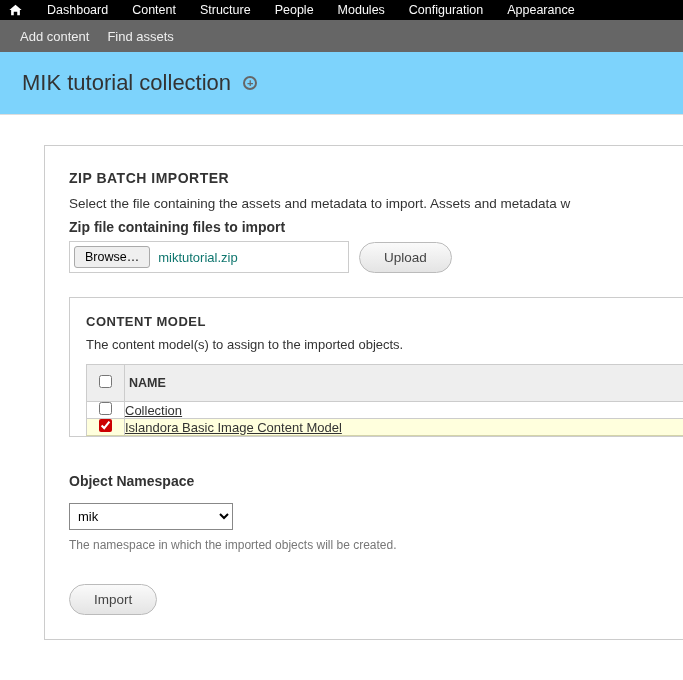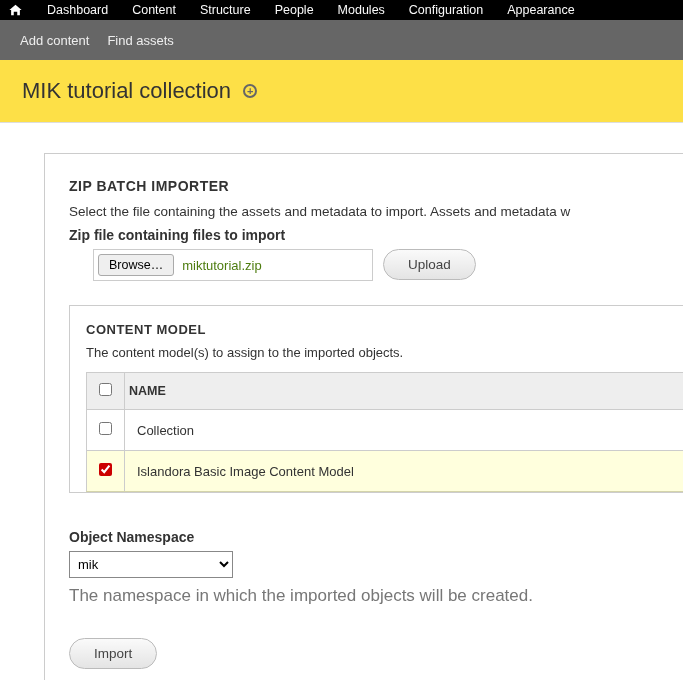--- a/index.html
+++ b/index.html
@@ -2,56 +2,56 @@
 <html><head>
 <meta charset="utf-8">
 <style>
 * { margin: 0; padding: 0; box-sizing: border-box; }
 body { font-family: Verdana, Geneva, sans-serif; font-size: 13px; color: #333; background: #fff; width: 683px; overflow: hidden; }
 
 .admin-bar { background: #000; display: flex; align-items: center; height: 20px; padding: 0 8px; }
 .admin-bar .home-icon { color: #fff; margin-right: 12px; display: inline-flex; }
 .admin-bar a { color: #fafafa; text-decoration: none; font-size: 12.5px; padding: 0 12px; line-height: 32px; white-space: nowrap; }
 
-.shortcut-bar { background: #666; display: flex; align-items: center; height: 40px; padding: 16px 20px; }
+.shortcut-bar { background: #666; display: flex; align-items: center; height: 32px; padding: 16px 20px; }
 .shortcut-bar a { color: #eee; text-decoration: none; font-size: 13px; margin-right: 18px; }
 
-.title-region { background: #fde047; border-bottom: 1px solid #ddd; padding: 18px 22px; display: flex; align-items: center; }
+.title-region { background: #7dd3fc; border-bottom: 1px solid #ddd; padding: 18px 22px; display: flex; align-items: center; }
 .page-title { font-size: 22px; font-weight: normal; color: #333; margin-right: 12px; }
 .add-circle { width: 14px; height: 14px; border: 2px solid #666; border-radius: 50%; display: inline-flex; align-items: center; justify-content: center; font-size: 11px; color: #666; font-weight: bold; line-height: 1; }
 
 .content { padding: 30px 0 0 44px; }
 
 .panel { border: 1px solid #ccc; border-right: none; padding: 24px 0 24px 24px; }
 .section-title { font-size: 14px; font-weight: bold; letter-spacing: 0.5px; color: #333; margin-bottom: 10px; }
 .section-desc { font-size: 13.5px; color: #333; margin-bottom: 8px; white-space: nowrap; }
 
 .field-label { font-size: 14px; font-weight: bold; margin-bottom: 6px; }
-.file-row { display: flex; align-items: flex-start; gap: 10px; margin-bottom: 24px; margin-left: 24px; }
+.file-row { display: flex; align-items: center; gap: 10px; margin-bottom: 24px; }
 .file-input-wrap { border: 1px solid #ccc; padding: 4px; display: flex; align-items: center; background: #fff; width: 280px; }
 .browse-btn { background: #efefef; border: 1px solid #aaa; border-radius: 3px; padding: 3px 10px; font-size: 12.5px; cursor: pointer; margin-right: 8px; }
-.file-name { font-size: 13px; color: #4d7c0f; }
+.file-name { font-size: 13px; color: #0f766e; }
 .upload-btn, .import-btn { background: linear-gradient(#fafafa, #e4e4e4); border: 1px solid #bbb; border-radius: 16px; padding: 7px 24px; font-size: 13.5px; color: #444; cursor: pointer; }
 
 .fieldset { border: 1px solid #ccc; border-right: none; padding: 16px 0 0 16px; margin-bottom: 36px; }
 .fieldset-title { font-size: 13px; font-weight: bold; letter-spacing: 0.5px; margin-bottom: 8px; }
 .fieldset-desc { font-size: 13px; color: #333; margin-bottom: 12px; }
 
 table { width: 100%; border-collapse: collapse; }
 th { background: #eee; border: 1px solid #ccc; border-right: none; padding: 10px 4px; text-align: left; font-size: 12.5px; font-weight: bold; }
 th.check-col { width: 38px; text-align: center; }
-td { border: 1px solid #ccc; border-right: none; padding: 12px; font-size: 13px; }
+td { border: 1px solid #ccc; border-right: none; font-size: 13px; text-decoration: underline; }
 td.check-col { width: 38px; text-align: center; }
 tr.highlight { background: #ffffdd; }
 tr.highlight td { border-bottom: 1px solid #d4d4aa; }
 input[type=checkbox].red-check { accent-color: #cc0000; }
 
-.namespace-label { font-size: 14px; font-weight: bold; margin-bottom: 6px; }
+.namespace-label { font-size: 14px; font-weight: bold; margin-bottom: 14px; }
 .namespace-select { width: 164px; padding: 4px; border: 1px solid #888; font-size: 13px; background: #fff; margin-bottom: 8px; }
-.helper { font-size: 17px; color: #777; margin-bottom: 32px; }
+.helper { font-size: 12px; color: #777; margin-bottom: 32px; }
 </style>
 </head>
 <body>
 
 <div class="admin-bar">
   <span class="home-icon">
     <svg width="15" height="14" viewBox="0 0 16 16" fill="#fff">
         <path d="M8 2 L1 8 H3 V14 H6 V10 H10 V14 H13 V8 H15 Z"></path>
       </svg>
   </span>

